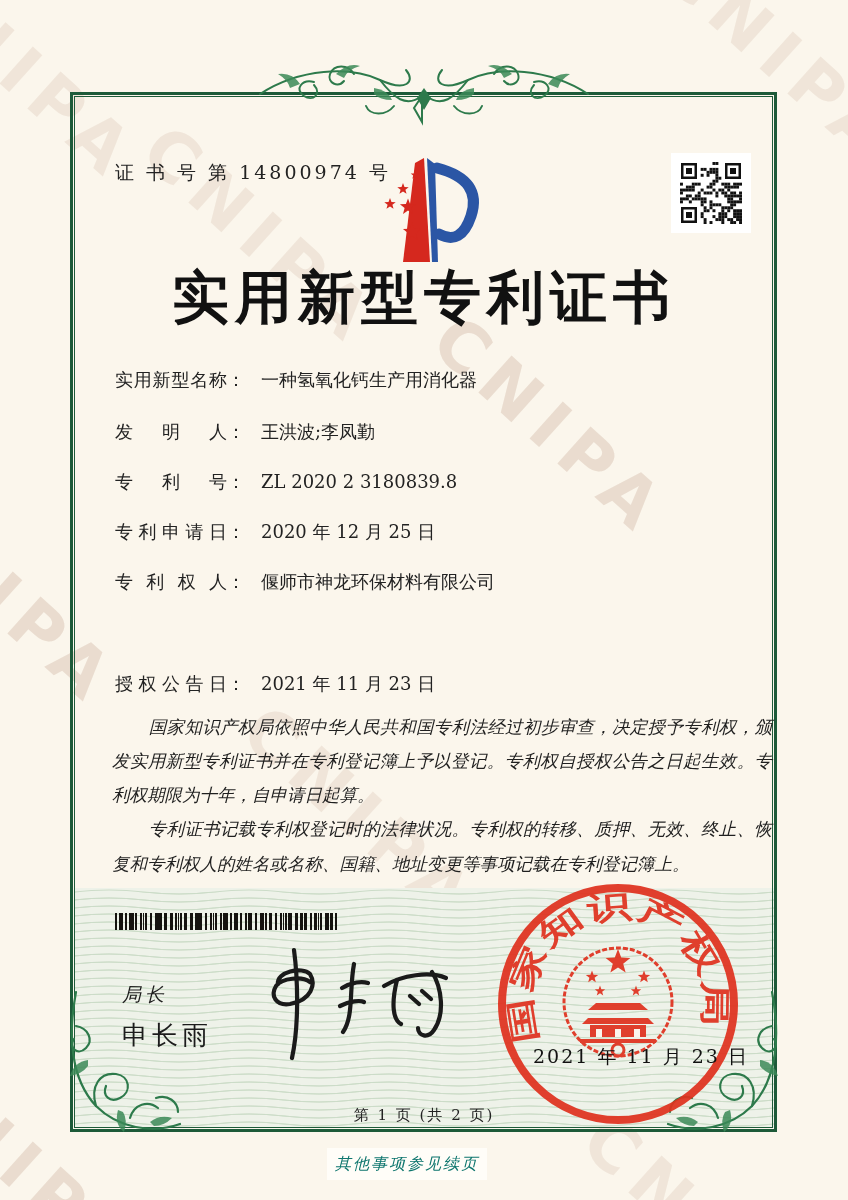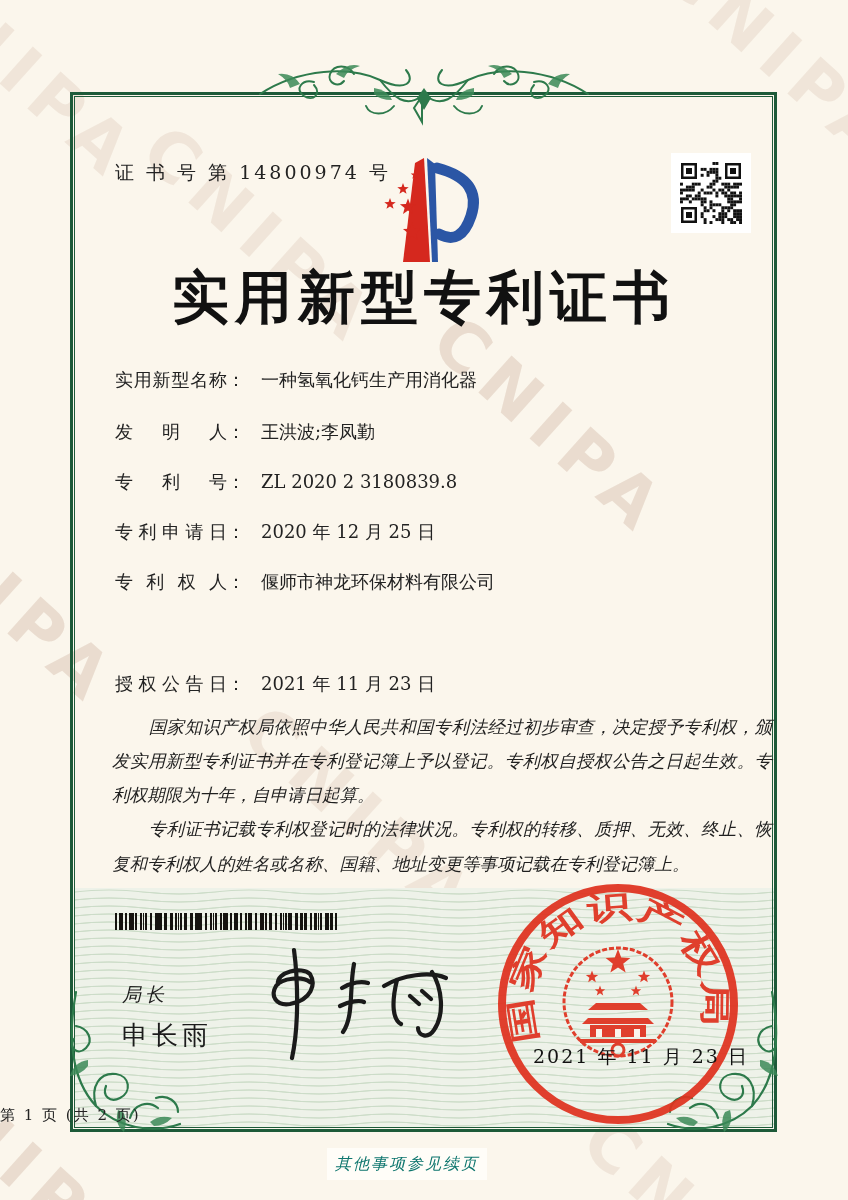--- a/index.html
+++ b/index.html
@@ -73,21 +73,21 @@
       repeating-linear-gradient(90deg,transparent 0 4px,#15130f 4px 6px,transparent 6px 13px);
   }
   .signer-title{position:absolute;left:122px;top:970px;font-size:19px;letter-spacing:4px;font-style:italic;text-align:center;}
   .signer-name{position:absolute;left:122px;top:1006px;font-size:26px;letter-spacing:4px;}
   .signature{position:absolute;left:250px;top:932px;}
   .seal{position:absolute;left:492px;top:866px;}
   .seal-date{
     position:absolute;left:533px;top:1032px;font-size:19px;letter-spacing:2px;color:#111;
   }
   .page-info{
-    position:absolute;left:0;top:1094px;width:848px;text-align:left;
+    position:absolute;left:0;top:1094px;width:848px;text-align:center;
     font-size:15px;letter-spacing:2px;color:#222;
   }
   .cont-note{
     position:absolute;left:327px;top:1136px;width:160px;height:32px;
     background:#fffdf8;display:flex;align-items:center;justify-content:center;
     font-size:16px;font-style:italic;letter-spacing:2px;color:#0f766e;
   }
 </style>
 </head>
 <body>

